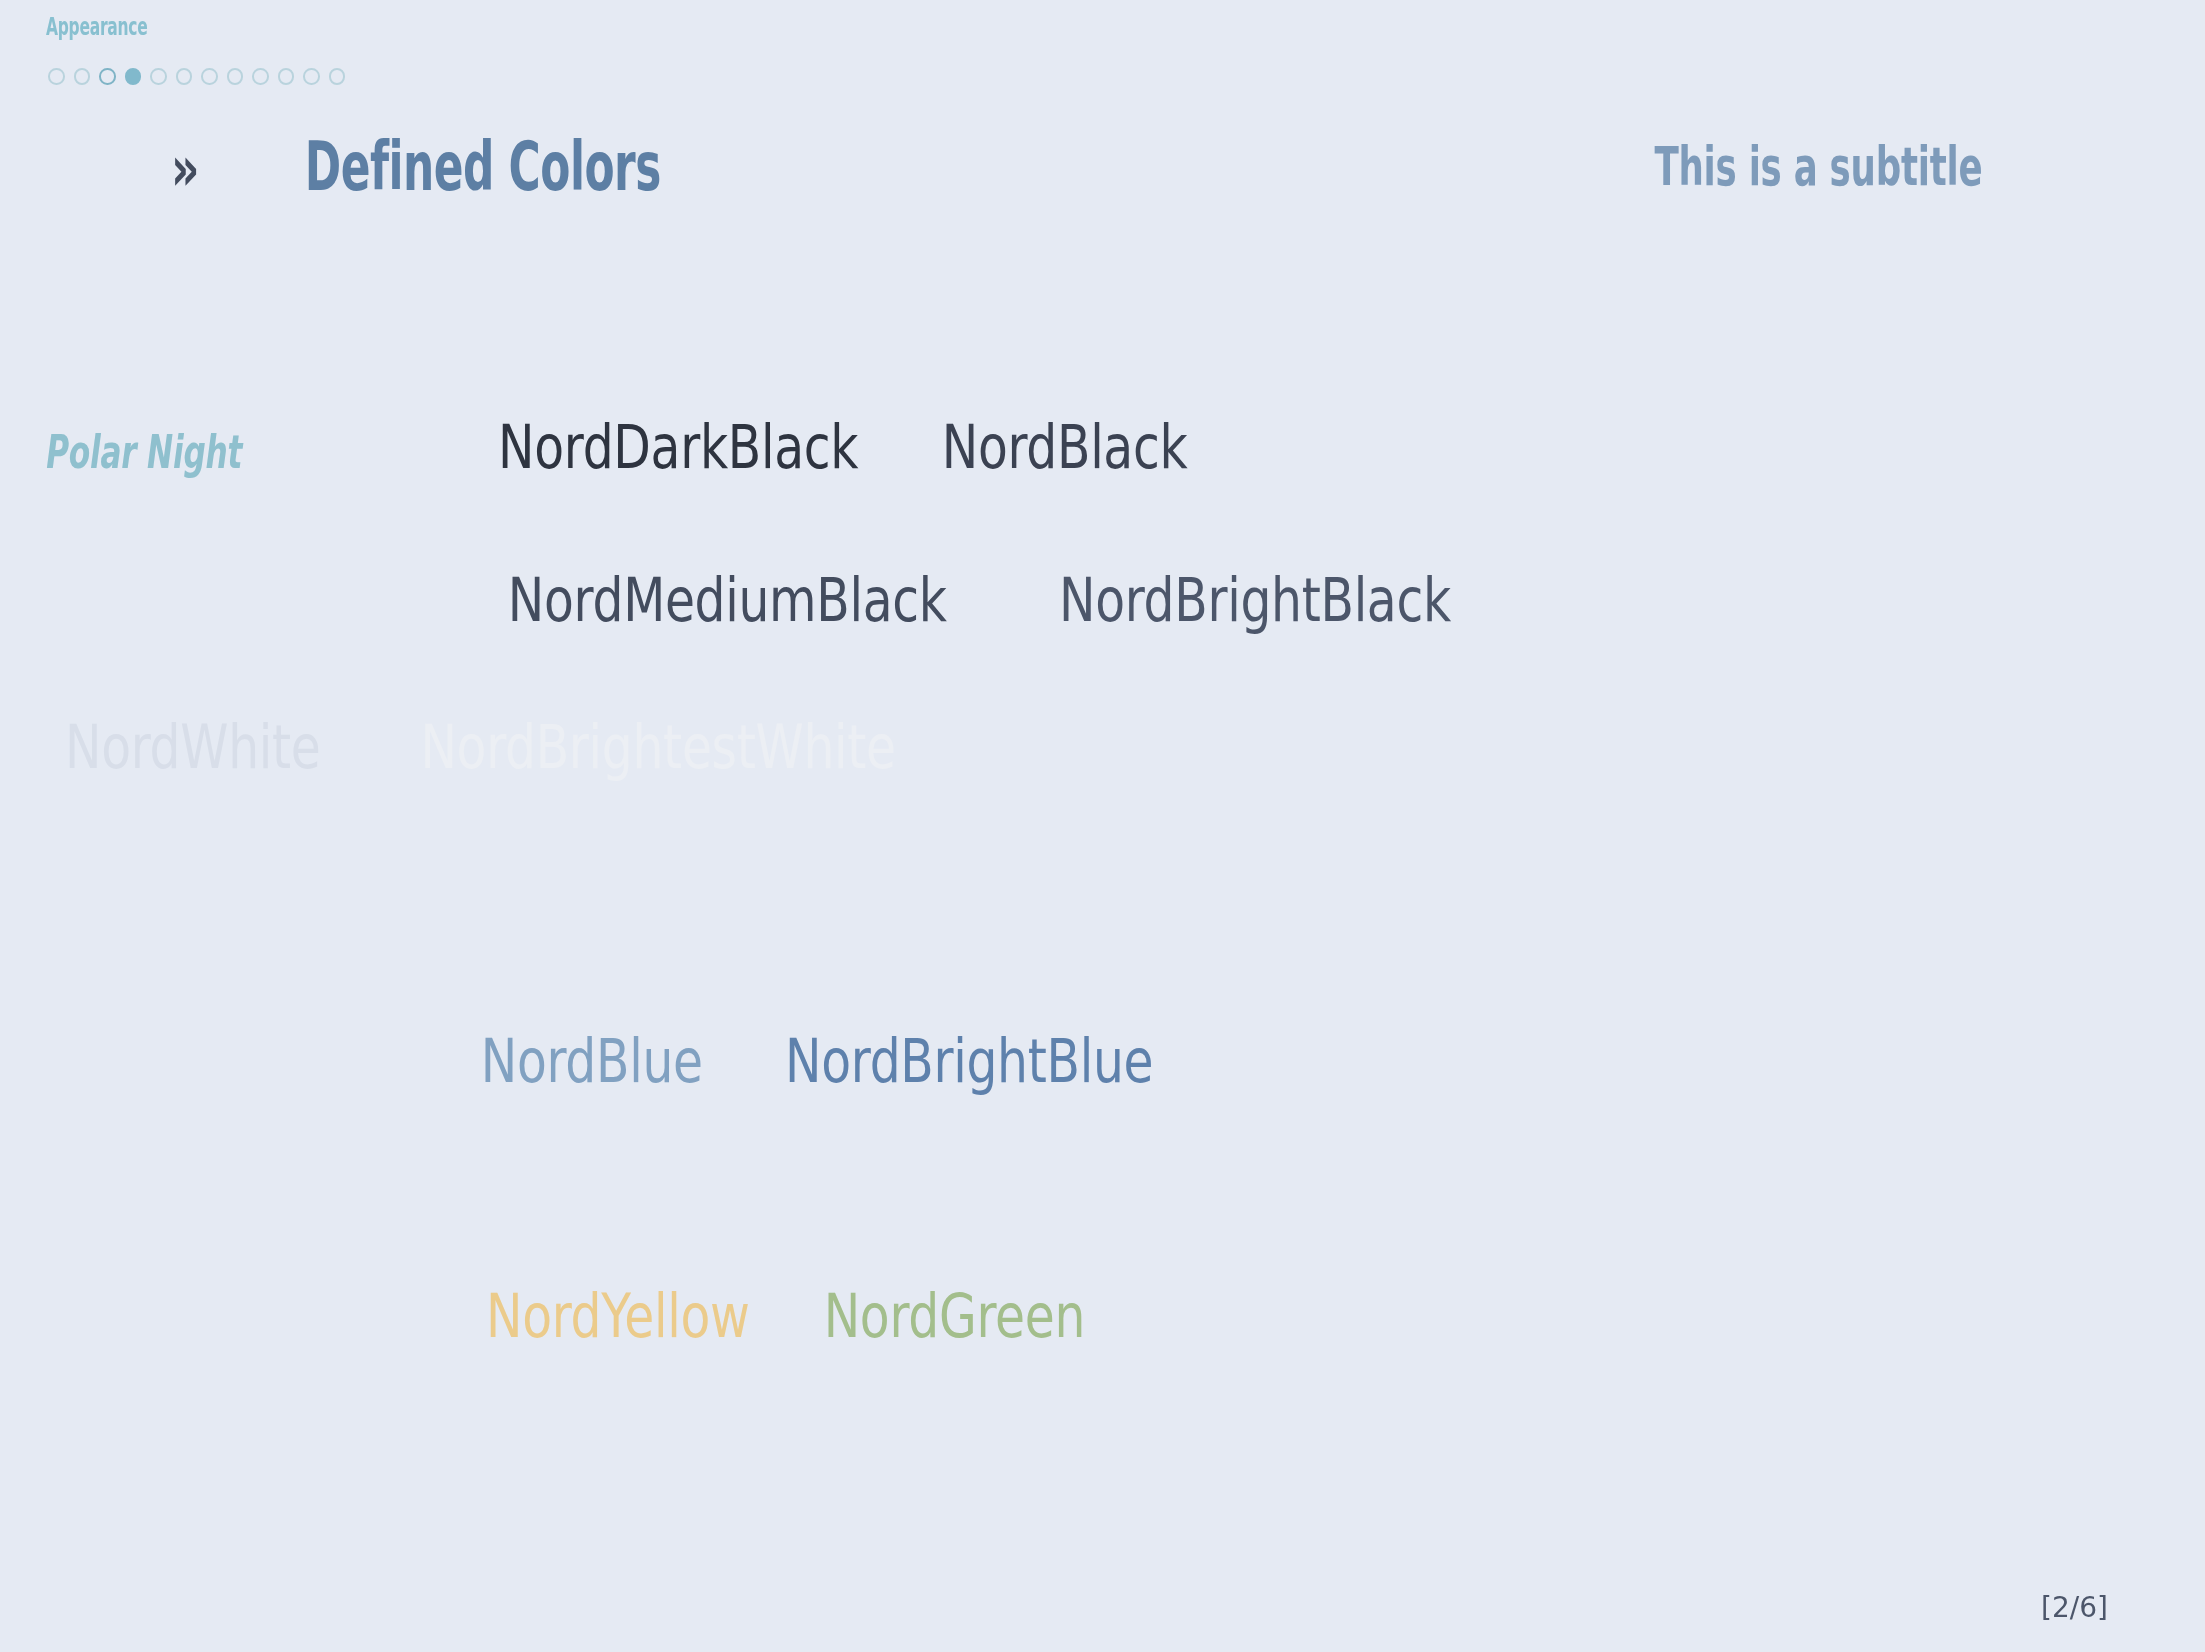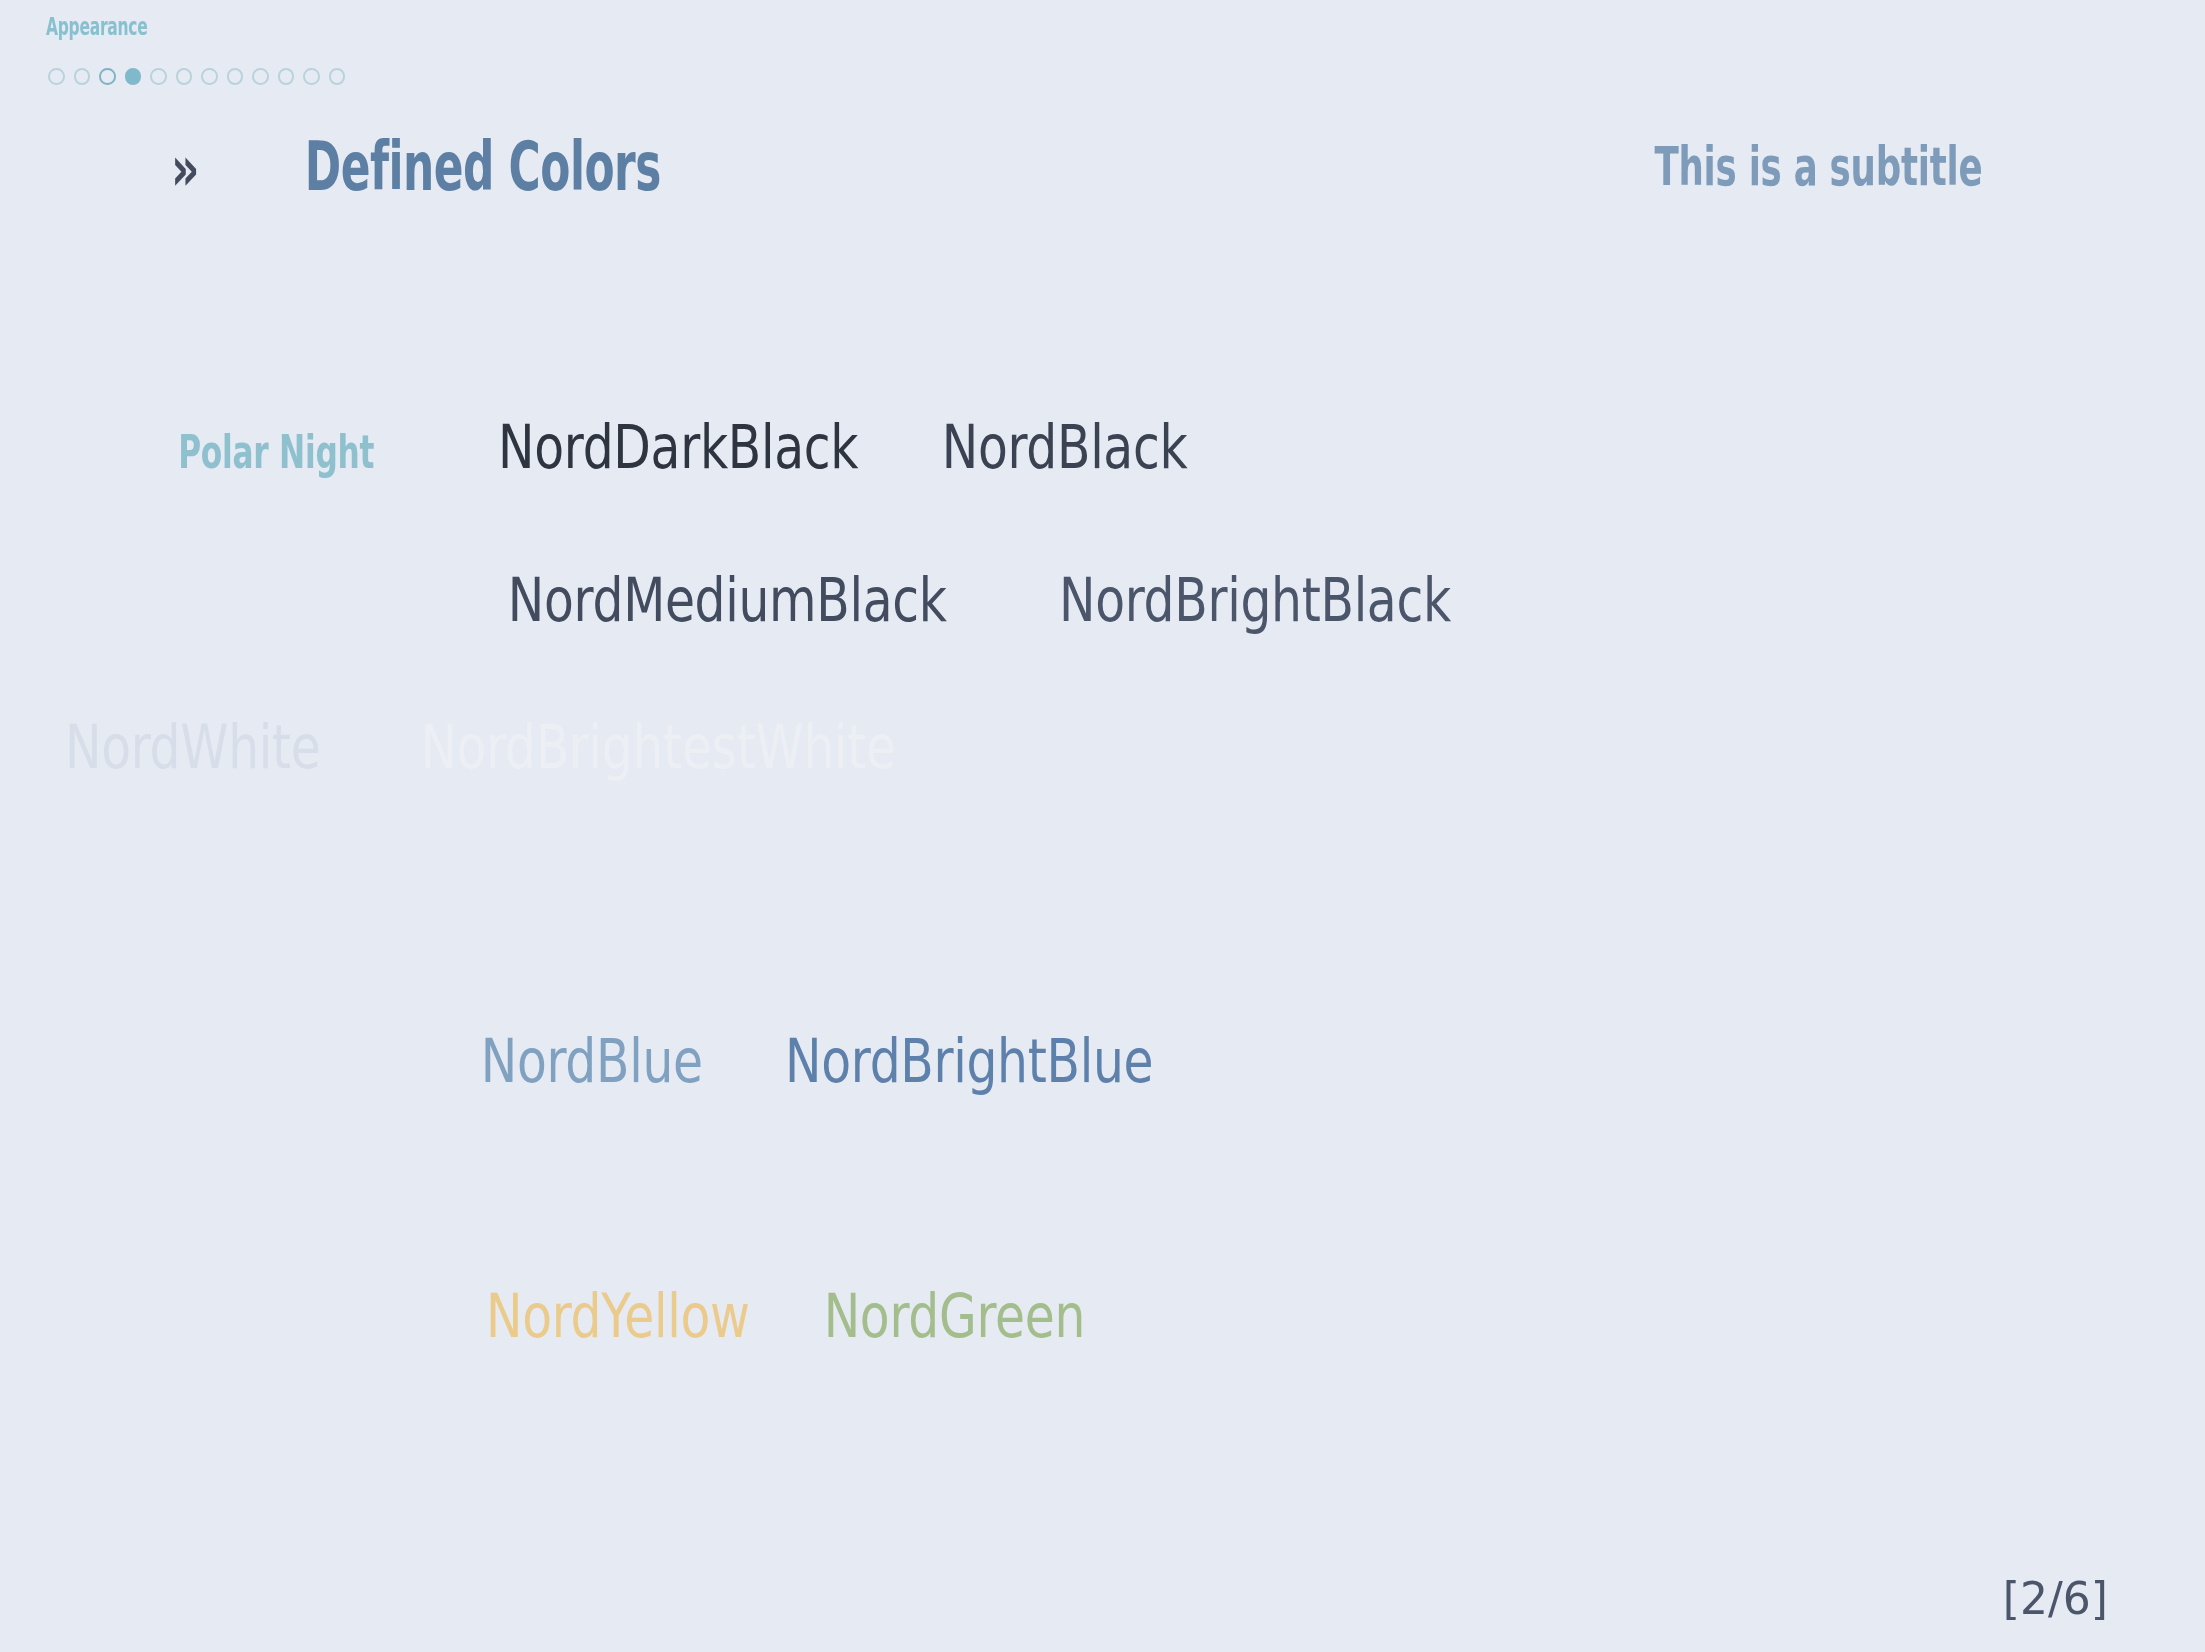--- a/index.html
+++ b/index.html
@@ -115,23 +115,23 @@
     margin-bottom: 5px;
   }
   .group-row {
     display: flex;
     align-items: baseline;
     white-space: nowrap;
   }
   .group-label-cell {
     width: 420px;
     min-width: 420px;
-    text-align: right;
     padding-right: 0;
     box-sizing: border-box;
+    font-style: italic;
   }
   .group-label {
     display: inline-block;
     font-family: "DejaVu Sans", sans-serif;
     font-weight: 700;
     font-size: 46px;
     color: #8FC0CE;
     letter-spacing: -0.4px;
     transform: scaleX(0.68);
     transform-origin: right baseline;
@@ -155,21 +155,21 @@
   }
   .row-spacer { height: 82px; }
   .group-gap { height: 89px; }
 
   
   .page-number {
     position: absolute;
     right: 97px;
     bottom: 28px;
     font-family: "DejaVu Sans", sans-serif;
-    font-size: 44px;
+    font-size: 28px;
     color: #4C566A;
     letter-spacing: 0px;
     white-space: nowrap;
   }
 </style>
 </head>
 <body>
 
 <div class="section-label">Appearance</div>
 

